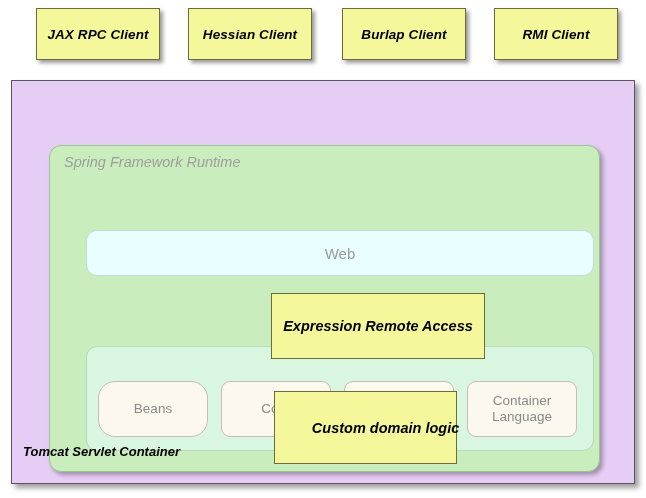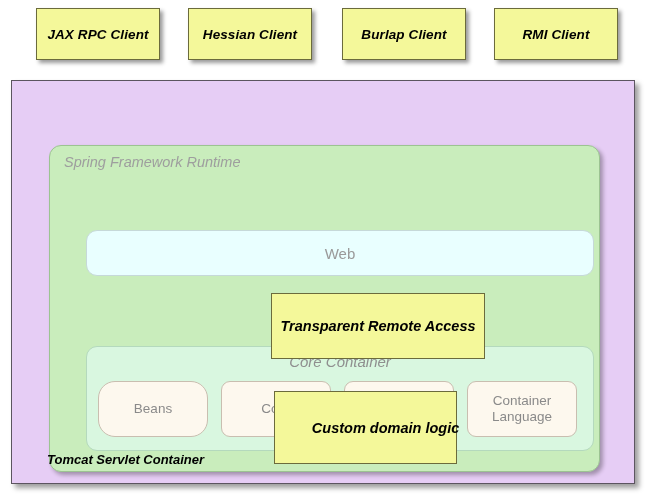--- a/index.html
+++ b/index.html
@@ -57,27 +57,26 @@
     width: 624px;
     height: 404px;
     background: #e6cdf5;
     border: 1.5px solid #5c5560;
     box-shadow: 4px 4px 5px rgba(0,0,0,0.38);
     box-sizing: border-box;
   }
   #tomcat-label {
     position: absolute;
     left: 11px;
-    bottom: 16px;
+    bottom: 24px;
     font-style: italic;
     font-weight: bold;
     font-size: 13px;
     color: #000000;
     white-space: nowrap;
-    margin-left: 24px;
   }
 
   
   #spring-panel {
     position: absolute;
     left: 37px;
     top: 56px;
     width: 551px;
     height: 327px;
     background: #c9edbc;
@@ -222,41 +221,40 @@
 
   <div id="spring-panel">
 
     <div id="spring-label">Spring Framework Runtime</div>
 
     <div id="web-band">
       <span class="band-label">Web</span>
     </div>
 
     <div id="core-container-panel">
-      <div id="core-container-label">Core Container</div>
 
       <div class="core-module m0">
         <span class="module-label">Beans</span>
       </div>
 
       <div class="core-module m1">
         <span class="module-label">Core</span>
       </div>
 
       <div class="core-module m2">
         <span class="module-label">Context</span>
       </div>
 
       <div class="core-module m3">
         <span class="module-label">Container Language</span>
       </div>
     </div>
 
     <div class="yellow-box" id="transparent-remote-access-box">
-      <span class="yellow-label">Transparent Remote Access</span>
+      <span class="yellow-label">Expression Remote Access</span>
     </div>
 
     <div class="yellow-box" id="custom-domain-logic-box">
       <span class="yellow-label">Custom domain logic</span>
     </div>
 
   </div>
 
   <div id="tomcat-label">Tomcat Servlet Container</div>
 

